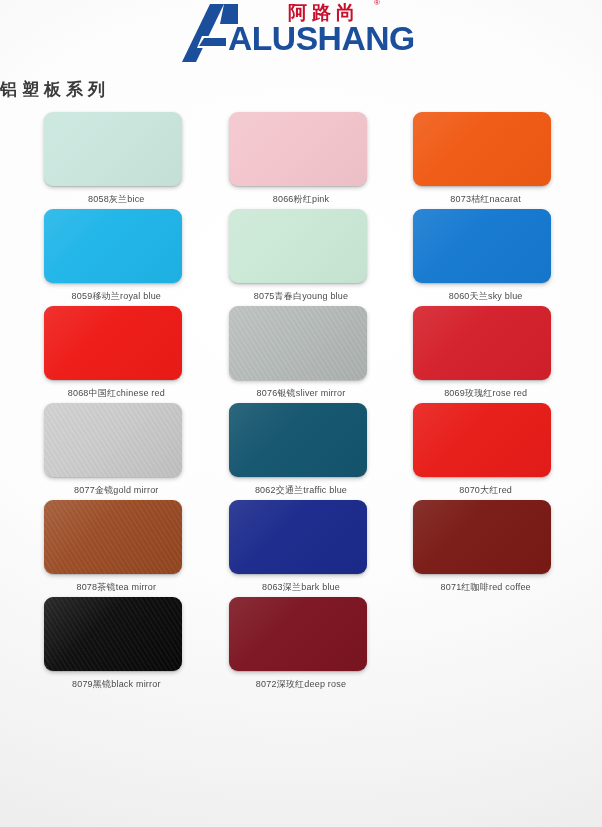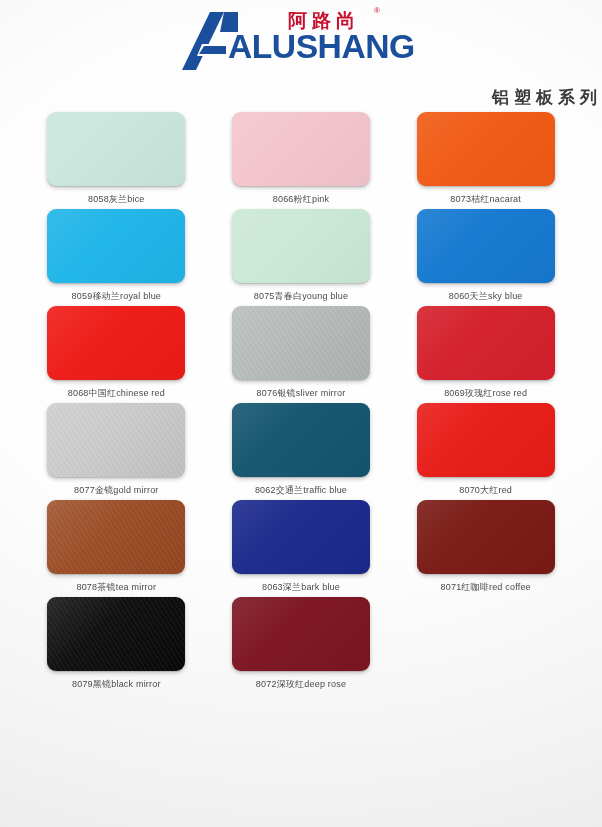--- a/index.html
+++ b/index.html
@@ -22,21 +22,20 @@
       radial-gradient(ellipse 900px 700px at 50% 35%, #ffffff 0%, #fdfdfd 40%, #f2f2f2 72%, #e6e6e6 100%);
     overflow: hidden;
     box-sizing: border-box;
   }
 
   
   .brand {
     position: relative;
     height: 110px;
     text-align: center;
-    padding-top: 8px;
     box-sizing: border-box;
   }
   .brand-lockup {
     position: relative;
     display: inline-block;
     width: 250px;
     height: 72px;
   }
   .brand-mark {
     position: absolute;
@@ -79,38 +78,37 @@
     transform-origin: left center;
     white-space: nowrap;
   }
   .brand-sub {
     margin-top: 2px;
     font-family: "DejaVu Sans", sans-serif;
     font-size: 17px;
     font-weight: 700;
     color: #3a3a3a;
     letter-spacing: 5px;
-    text-align: right;
+    text-align: left;
   }
 
   
   .grid {
     position: relative;
     padding: 2px 44px 0 44px;
     box-sizing: border-box;
     display: grid;
     grid-template-columns: repeat(3, 1fr);
     column-gap: 40px;
     row-gap: 0px;
   }
   .cell {
     height: 97px;
     display: flex;
     flex-direction: column;
-    align-items: center;
   }
   .chip {
     width: 138px;
     height: 74px;
     border-radius: 9px;
     box-shadow:
       0 2px 4px rgba(0,0,0,0.22),
       0 1px 1px rgba(0,0,0,0.12);
     position: relative;
     overflow: hidden;

